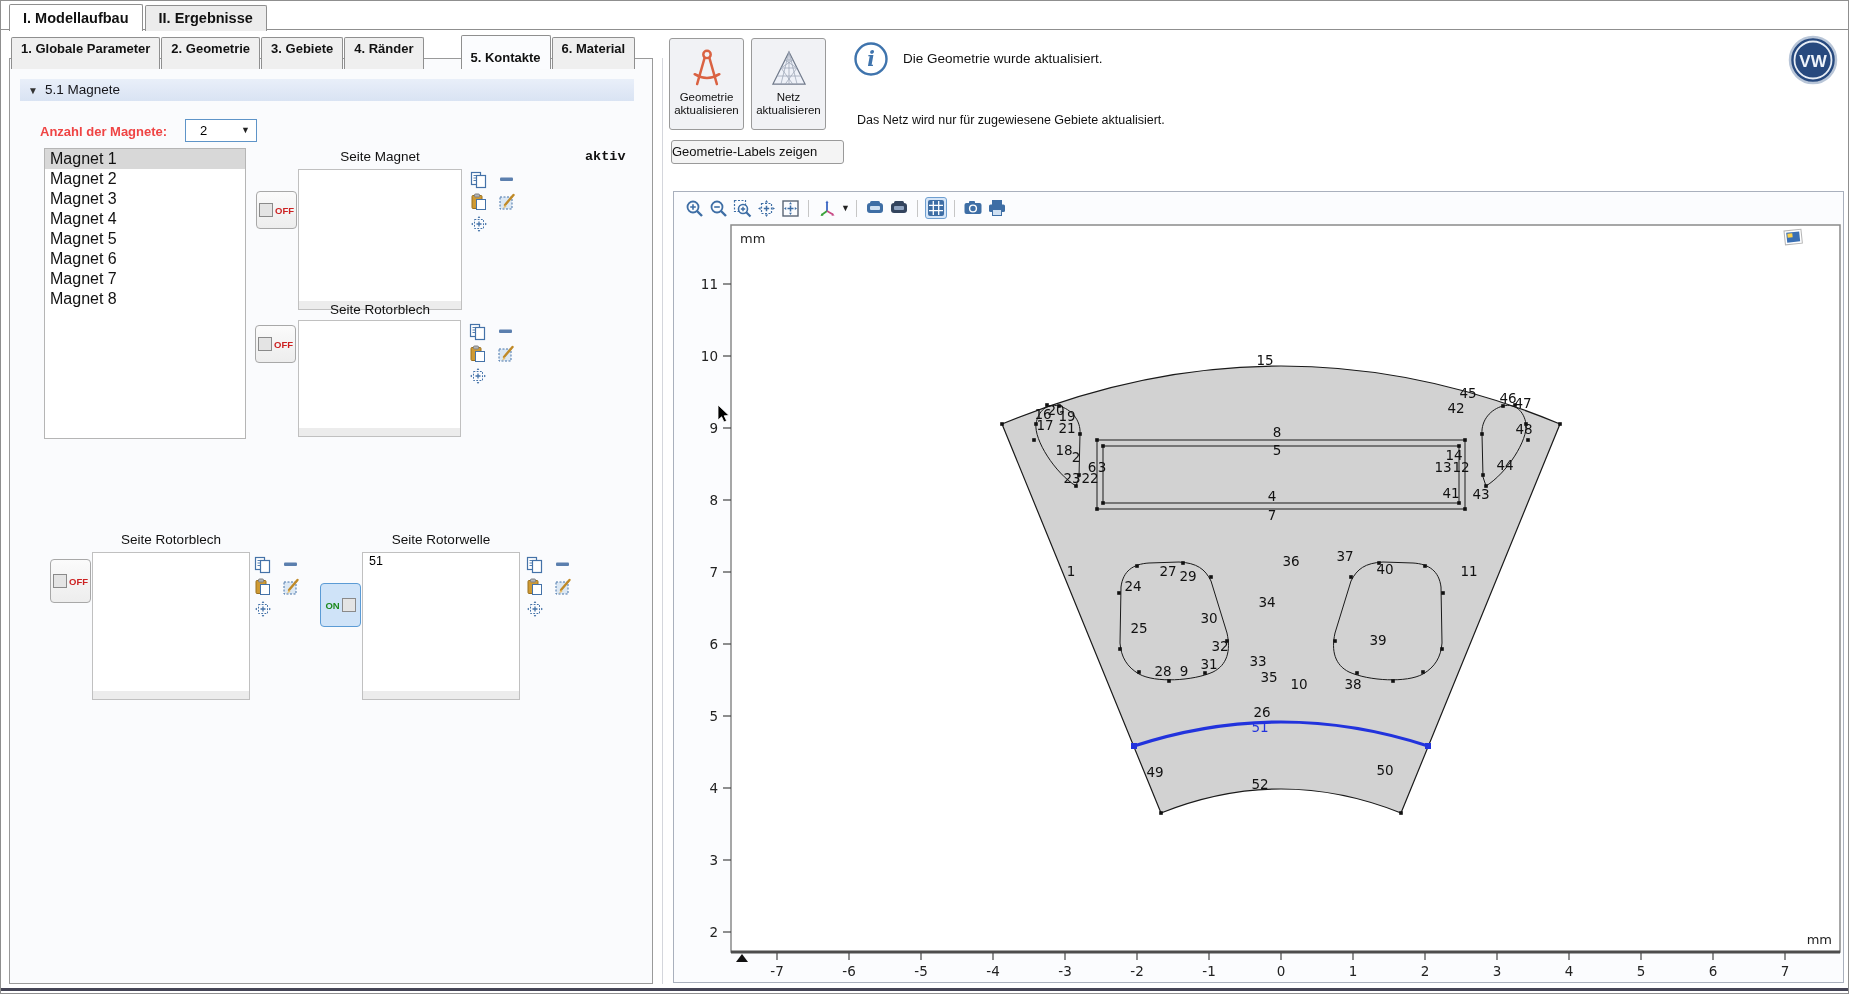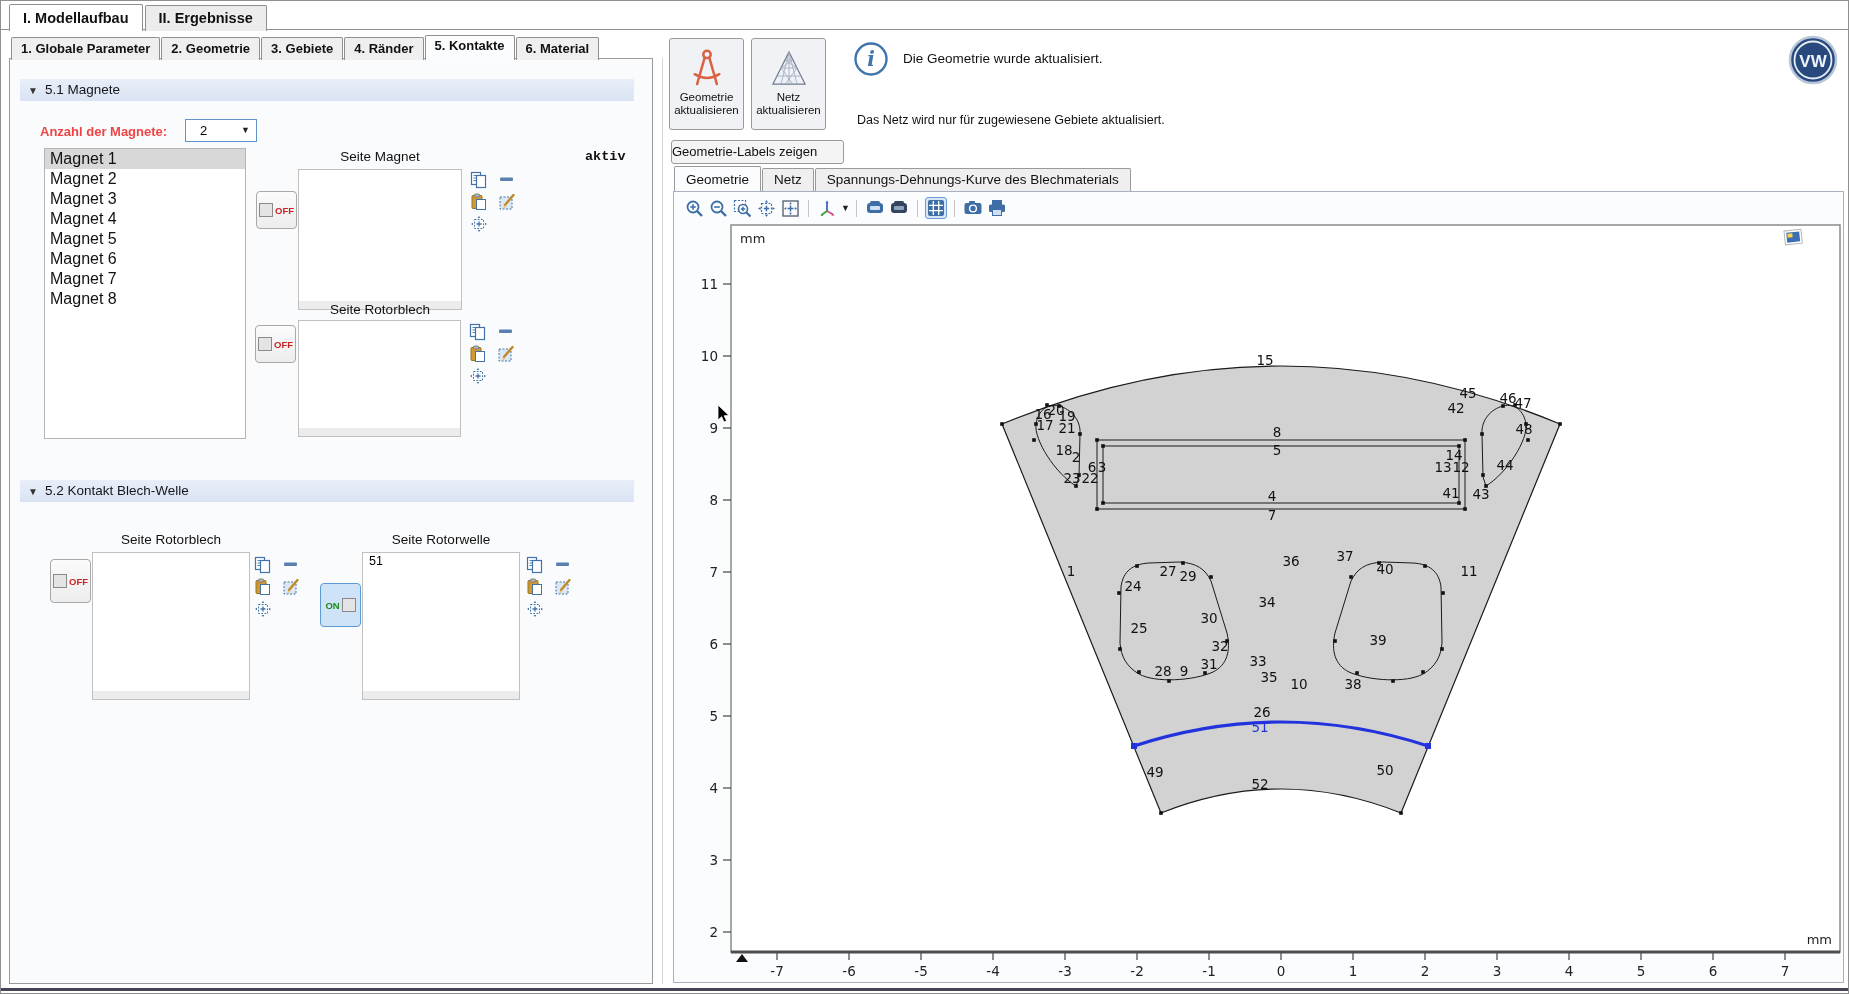--- a/index.html
+++ b/index.html
@@ -8,21 +8,21 @@
   
   .main-tabs{position:absolute;top:4px;left:8px;display:flex;z-index:5;}
   .main-tab{font-size:14.5px;font-weight:bold;padding:4px 13px 5px;border:1px solid #8f8f8f;
             border-bottom:none;background:#ececec;color:#111;margin-right:2px;border-radius:2px 2px 0 0;}
   .main-tab.active{background:#fff;padding-top:5px;margin-top:-1px;position:relative;z-index:6;}
   .content-top{position:absolute;left:0;right:0;top:28px;border-top:1px solid #8f8f8f;height:0;}
   
   .sub-tabs{position:absolute;top:36px;left:10px;display:flex;z-index:4;}
   .sub-tab{font-size:13px;font-weight:bold;padding:3px 9px 4px;border:1px solid #8f8f8f;border-bottom:none;
            background:#efefef;color:#111;margin-right:1px;border-radius:2px 2px 0 0;}
-  .sub-tab.active{background:#fbfcfe;padding-top:2px;margin-top:-2px;position:relative;z-index:6;}
+  .sub-tab.active{background:#fbfcfe;padding-top:14px;margin-top:-2px;position:relative;z-index:6;margin-left:36px;}
   
   .left-panel{position:absolute;left:8px;top:57px;width:644px;height:926px;background:#fafbfd;
               border:1px solid #9a9a9a;box-sizing:border-box;}
   .section-hdr{position:absolute;left:10px;width:614px;height:22px;
                background:linear-gradient(#e9eff9,#d9e3f3);font-size:13.5px;color:#15151a;
                line-height:22px;padding-left:8px;box-sizing:border-box;}
   .section-hdr .caret{display:inline-block;margin-right:7px;font-size:10px;color:#333;}
   .field-label{position:absolute;font-size:13px;color:#ef4444;font-weight:bold;}
   .dropdown{position:absolute;width:72px;height:23px;border:1px solid #5e94c8;background:#fff;
             box-sizing:border-box;font-size:13px;}
@@ -172,23 +172,20 @@
             <path d="M15.5 2 L7 12" stroke="#c08a28" stroke-width="2.4" stroke-linecap="round"></path>
             <path d="M7 12 l-2.2 3.4 l3.8 -1.6 Z" fill="#e8c070"></path>
           </svg></span>
         <span class="ic"><svg width="18" height="18" viewBox="0 0 18 18">
             <rect x="4.5" y="4.5" width="9" height="9" fill="none" stroke="#4472a8" stroke-dasharray="1.8 1.4"></rect>
             <path d="M6.5 9 H11.5 M9 6.5 V11.5" stroke="#4472a8" stroke-width="1.3"></path>
             <path d="M9 1 l1.3 2 h-2.6 Z M9 17 l1.3 -2 h-2.6 Z M1 9 l2 -1.3 v2.6 Z M17 9 l-2 -1.3 v2.6 Z" fill="#4472a8"></path>
           </svg></span>
       </div>
 
-    <div class="section-hdr" style="top:421px;">
-      <span class="caret">▼</span><span>5.2 Kontakt Blech-Welle</span>
-    </div>
 
     <div class="sel-title" style="left:82px;top:473px;width:158px;">Seite Rotorblech</div>
     <div class="toggle off" style="left:40px;top:500px;height:42px;">
       <span class="sq"></span>
       <span class="tg-label">OFF</span>
     </div>
     <div class="sel-box" style="left:82px;top:493px;width:158px;height:148px;"></div>
     <div class="icon-col" style="left:244px;top:497px;">
         <span class="ic"><svg width="18" height="18" viewBox="0 0 18 18">
             <rect x="1.5" y="1.5" width="9" height="12" fill="#fff" stroke="#4472a8" stroke-width="1.2"></rect>
@@ -283,25 +280,20 @@
     <svg width="36" height="36" viewBox="0 0 36 36">
         <circle cx="18" cy="18" r="15.5" fill="#fff" stroke="#3f74ad" stroke-width="2.4"></circle>
     <text x="18" y="25" text-anchor="middle" font-family="DejaVu Serif, serif" font-style="italic" font-weight="bold" font-size="20" fill="#3f74ad">i</text>
       </svg>
   </div>
   <div class="info-text1" style="left:902px;top:50px;">Die Geometrie wurde aktualisiert.</div>
   <div class="info-text2" style="left:856px;top:112px;">Das Netz wird nur für zugewiesene Gebiete aktualisiert.</div>
 
   <div class="labels-btn" style="left:670px;top:139px;">Geometrie-Labels zeigen</div>
 
-  <div class="view-tabs" id="view-tab-row">
-      <div class="view-tab active">Geometrie</div>
-      <div class="view-tab">Netz</div>
-      <div class="view-tab">Spannungs-Dehnungs-Kurve des Blechmaterials</div>
-    </div>
 
   <div class="graphics">
     <div id="plot-area"><svg width="1171" height="792">
           <g transform="translate(57,33)">
             <rect x="0" y="0" width="1109" height="727" fill="#ffffff" stroke="#8a8a8a" stroke-width="1.5"></rect>
             <path d="M 271 199 Q 550 83 829 199 L 670 588 Q 550 540 430 588 Z" fill="#d2d2d2" stroke="#1a1a1a" stroke-width="1.2"></path>
             <path d="M 366 215 H 734 V 284 H 366 Z" fill="none" stroke="#1a1a1a" stroke-width="1"></path>
             <path d="M 372 221 H 728 V 278 H 372 Z" fill="none" stroke="#1a1a1a" stroke-width="1"></path>
             <path d="M 345 261 C 324 248 303 215 305 199 C 307 186 316 178 328 181 C 340 184 350 195 349 209 L 348 252 Z" fill="none" stroke="#1a1a1a" stroke-width="1"></path>
             <path d="M 755 261 C 776 248 797 215 795 199 C 793 186 784 178 772 181 C 760 184 750 195 751 209 L 752 252 Z" fill="none" stroke="#1a1a1a" stroke-width="1"></path>

